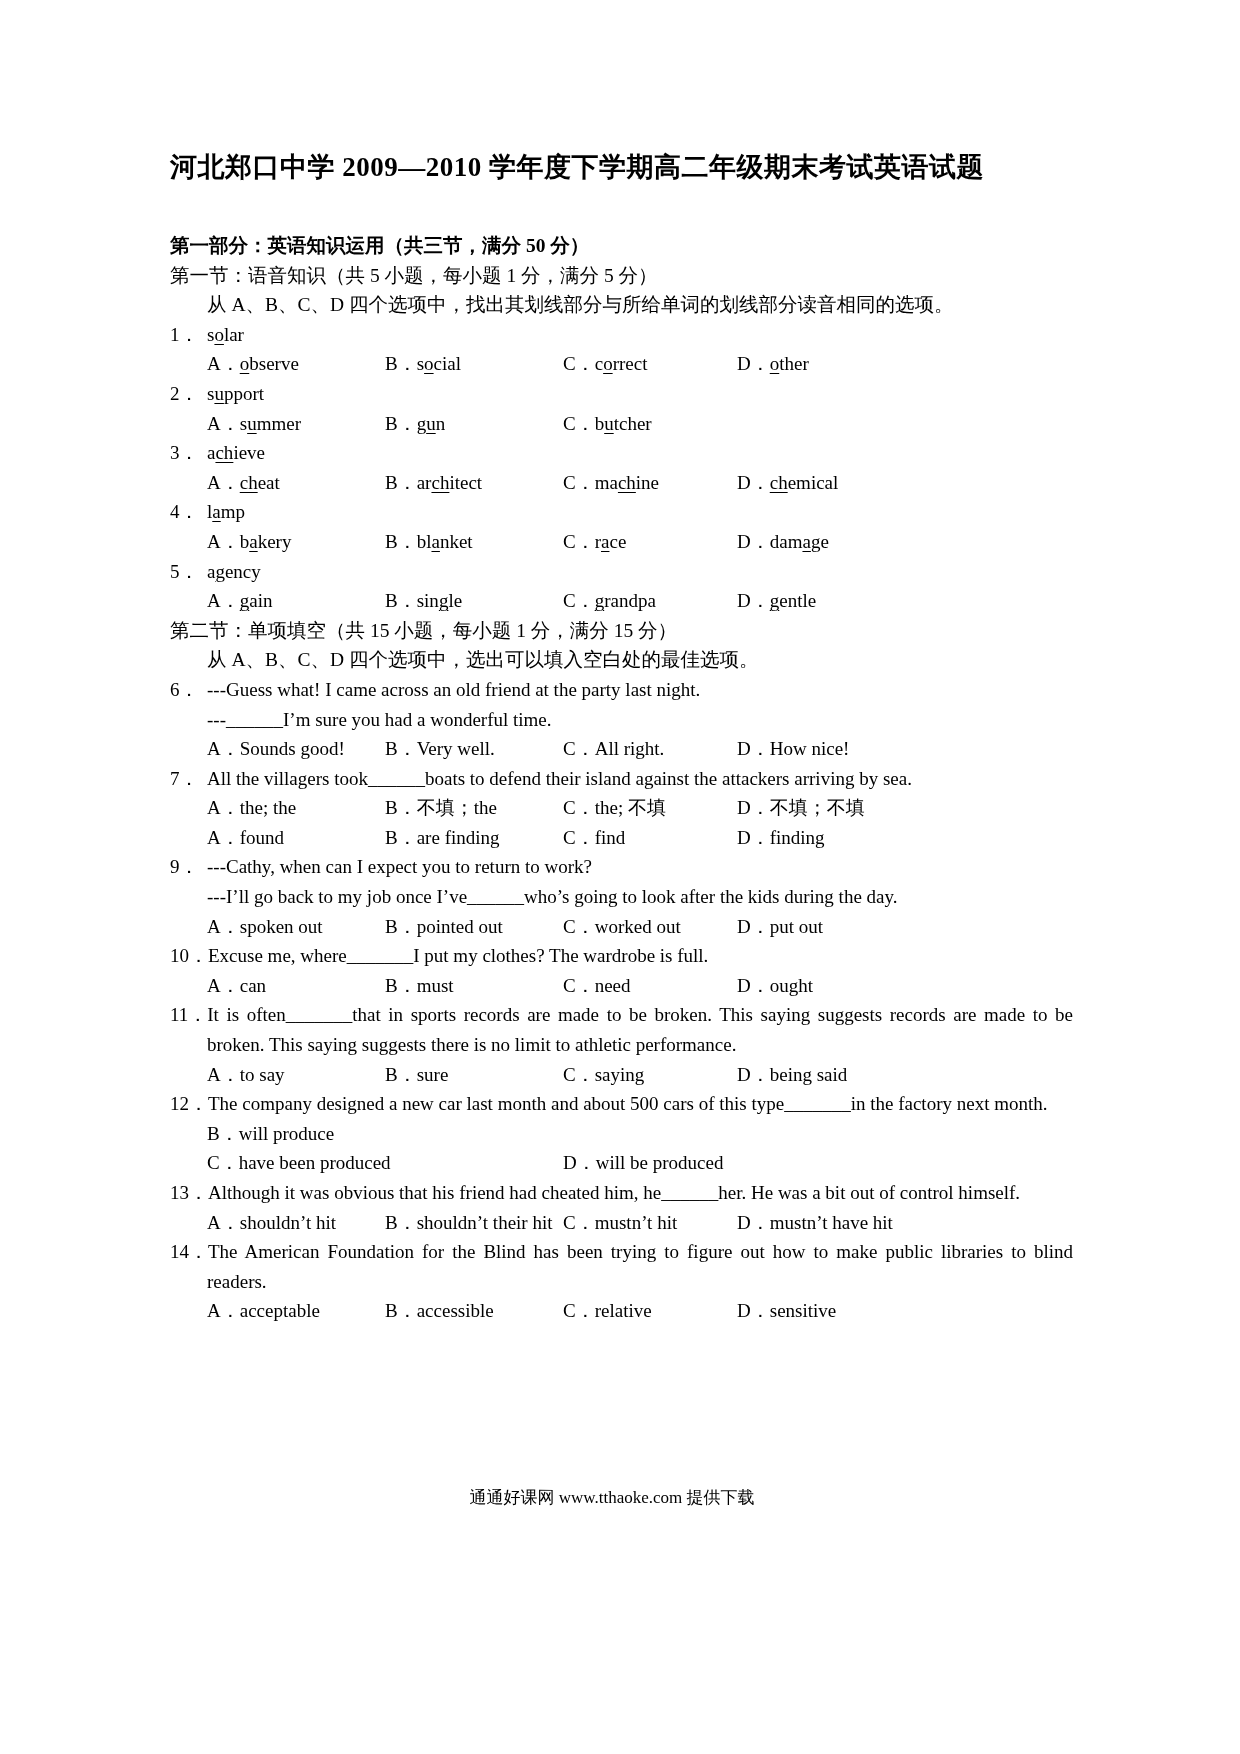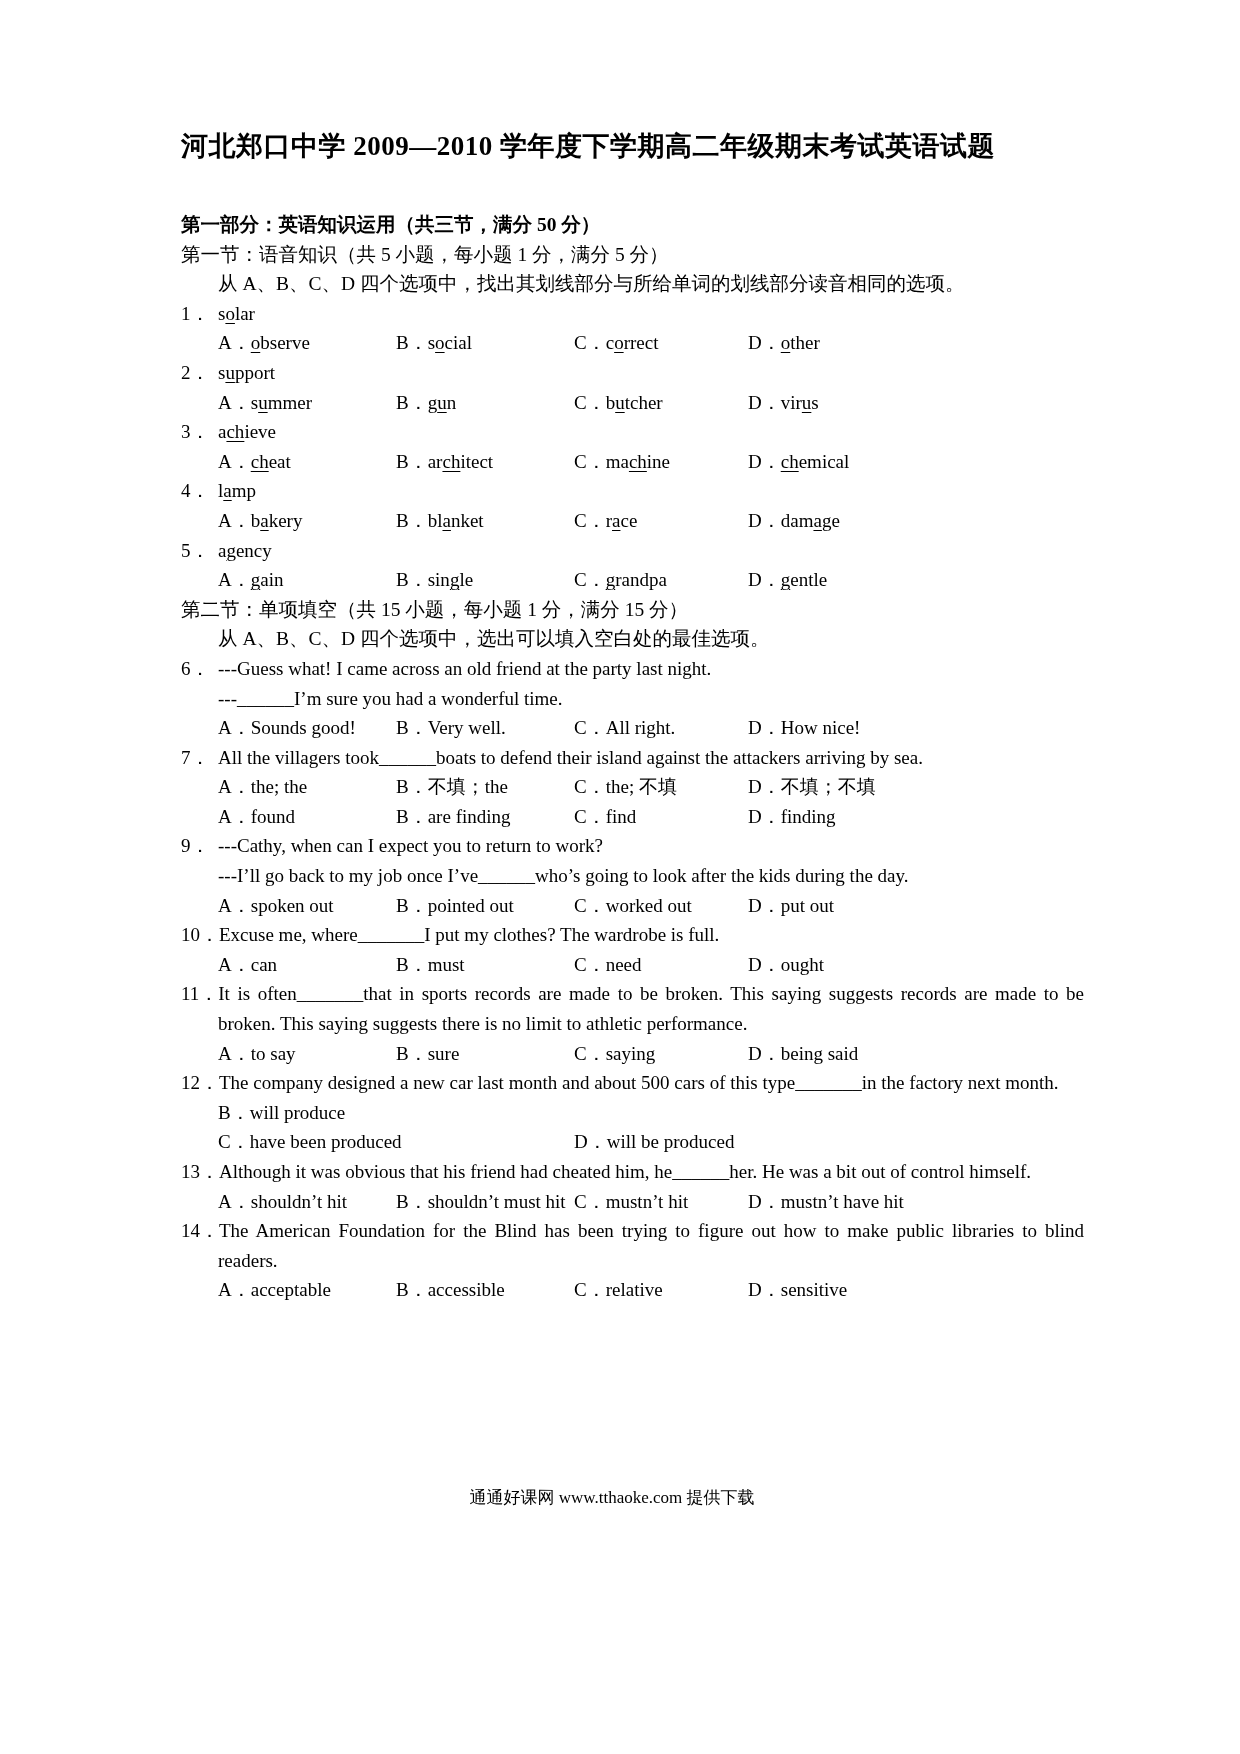--- a/index.html
+++ b/index.html
@@ -3,21 +3,21 @@
 <meta charset="utf-8">
 <style>
   * { box-sizing: border-box; }
   html, body { margin: 0; padding: 0; background: #ffffff; }
   .page {
     width: 1240px; height: 1754px; position: relative;
     background: #ffffff; color: #000000;
     font-family: "Liberation Serif", "DejaVu Serif", serif;
     overflow: hidden;
   }
-  .content { position: absolute; left: 170px; top: 128px; width: 903px; margin-left: 11px; }
+  .content { position: absolute; left: 170px; top: 149px; width: 903px; }
   .title {
     font-size: 27px; font-weight: bold; margin: 0 0 46px 0;
     letter-spacing: 0.5px; white-space: nowrap;
   }
   .line { font-size: 19.5px; line-height: 29.6px; margin: 0; }
   .bold { font-weight: bold; }
   .indent { padding-left: 37px; }
   .question { font-size: 19px; line-height: 29.6px; }
   .q-stem { padding-left: 37px; text-indent: -37px; text-align: justify; }
   .q-num { display: inline-block; min-width: 37px; text-indent: 0; }
@@ -54,21 +54,20 @@
             <span class="opt c4-2"><span class="opt-label">C．</span><span class="opt-text">c<u>o</u>rrect</span></span>
             <span class="opt c4-3"><span class="opt-label">D．</span><span class="opt-text"><u>o</u>ther</span></span>
           </div>
         </div>
         <div class="question">
           <div class="q-stem"><span class="q-num">2．</span><span class="q-word">s<u>u</u>pport</span></div>
           <div class="opt-row">
             <span class="opt c4-0"><span class="opt-label">A．</span><span class="opt-text">s<u>u</u>mmer</span></span>
             <span class="opt c4-1"><span class="opt-label">B．</span><span class="opt-text">g<u>u</u>n</span></span>
             <span class="opt c4-2"><span class="opt-label">C．</span><span class="opt-text">b<u>u</u>tcher</span></span>
-            <span class="opt c4-3"><span class="opt-label">D．</span><span class="opt-text">vir<u>u</u>s</span></span>
           </div>
         </div>
         <div class="question">
           <div class="q-stem"><span class="q-num">3．</span><span class="q-word">a<u>ch</u>ieve</span></div>
           <div class="opt-row">
             <span class="opt c4-0"><span class="opt-label">A．</span><span class="opt-text"><u>ch</u>eat</span></span>
             <span class="opt c4-1"><span class="opt-label">B．</span><span class="opt-text">ar<u>ch</u>itect</span></span>
             <span class="opt c4-2"><span class="opt-label">C．</span><span class="opt-text">ma<u>ch</u>ine</span></span>
             <span class="opt c4-3"><span class="opt-label">D．</span><span class="opt-text"><u>ch</u>emical</span></span>
           </div>
@@ -157,21 +156,21 @@
           </div>
           <div class="opt-row">
             <span class="opt c2-0"><span class="opt-label">C．</span><span class="opt-text">have been produced</span></span>
             <span class="opt c2-1"><span class="opt-label">D．</span><span class="opt-text">will be produced</span></span>
           </div>
         </div>
         <div class="question">
           <div class="q-stem"><span class="q-num">13．</span>Although it was obvious that his friend had cheated him, he______her. He was a bit out of control himself.</div>
           <div class="opt-row">
             <span class="opt c4-0"><span class="opt-label">A．</span><span class="opt-text">shouldn’t hit</span></span>
-            <span class="opt c4-1"><span class="opt-label">B．</span><span class="opt-text">shouldn’t must hit</span></span>
+            <span class="opt c4-1"><span class="opt-label">B．</span><span class="opt-text">shouldn’t their hit</span></span>
             <span class="opt c4-2"><span class="opt-label">C．</span><span class="opt-text">mustn’t hit</span></span>
             <span class="opt c4-3"><span class="opt-label">D．</span><span class="opt-text">mustn’t have hit</span></span>
           </div>
         </div>
         <div class="question">
           <div class="q-stem"><span class="q-num">14．</span>The American Foundation for the Blind has been trying to figure out how to make public libraries to blind readers.</div>
           <div class="opt-row">
             <span class="opt c4-0"><span class="opt-label">A．</span><span class="opt-text">acceptable</span></span>
             <span class="opt c4-1"><span class="opt-label">B．</span><span class="opt-text">accessible</span></span>
             <span class="opt c4-2"><span class="opt-label">C．</span><span class="opt-text">relative</span></span>

